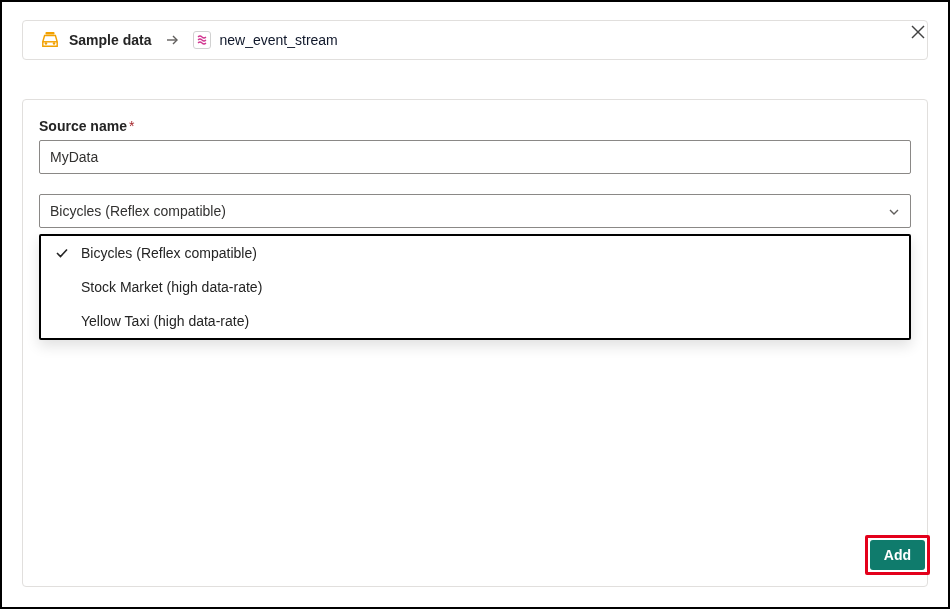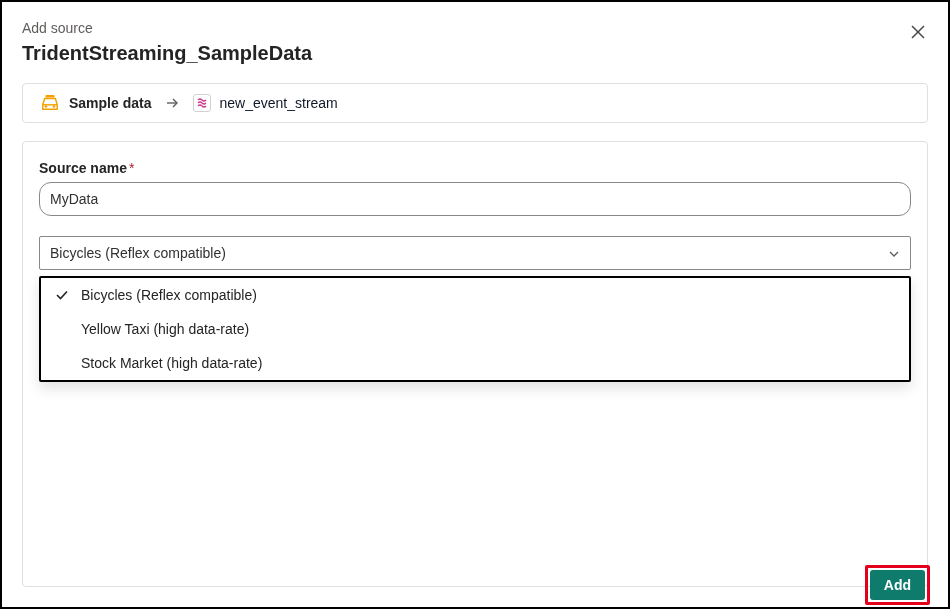--- a/index.html
+++ b/index.html
@@ -79,35 +79,36 @@
       background: #fff;
     }
     .stream-icon-box svg { width: 12px; height: 12px; }
 
     .form-body {
       border: 1px solid #e1dfdd;
       border-radius: 4px;
       padding: 18px 16px 20px 16px;
       flex: 1;
       position: relative;
+      margin-top: 21px;
     }
     .field { margin-bottom: 20px; }
     .field-label {
       font-size: 14px;
       font-weight: 600;
       color: #242424;
       margin-bottom: 6px;
       display: block;
     }
     .req { color: #a4262c; margin-left: 2px; font-weight: 400; }
     .text-input {
       width: 100%;
       height: 34px;
       border: 1px solid #8a8886;
-      border-radius: 12px;
+      border-radius: 2px;
       padding: 0 10px;
       font-size: 14px;
       font-family: inherit;
       color: #323130;
     }
     .select-wrap {
       position: relative;
       width: 100%;
       border-radius: 17px;
     }
@@ -148,21 +149,21 @@
       position: absolute;
       left: 14px;
       top: 50%;
       transform: translateY(-50%);
       width: 14px; height: 14px;
       color: #242424;
     }
 
     .footer {
       position: absolute;
-      bottom: 2px;
+      bottom: 32px;
       right: 18px;
     }
     .add-btn-frame {
       border: 3px solid #e3001b;
       padding: 2px;
       display: inline-block;
       border-radius: 2px;
     }
     .add-btn {
       background: #0f7b6c;
@@ -174,24 +175,20 @@
       border-radius: 3px;
       cursor: pointer;
     }
   </style>
 </head>
 <body>
 
 <div class="dialog">
 
   <div class="dialog-header">
-    <div>
-      <div class="subtitle">Add source</div>
-      <div class="title">TridentStreaming_SampleData</div>
-    </div>
     <button class="close-btn">
       <span>
         <svg viewBox="0 0 16 16" stroke="currentColor" stroke-width="1.4" fill="none">
           <line x1="2" y1="2" x2="14" y2="14"></line>
             <line x1="14" y1="2" x2="2" y2="14"></line>
         </svg>
       </span>
     </button>
   </div>
 
@@ -248,24 +245,24 @@
         <div class="dropdown">
           <div class="dropdown-item">
             <span class="check">
               <svg viewBox="0 0 14 14" fill="none" stroke="currentColor" stroke-width="1.6">
                   <polyline points="2,7 5.5,10.5 12,3.5"></polyline>
                 </svg>
             </span>
             <span>Bicycles (Reflex compatible)</span>
           </div>
           <div class="dropdown-item">
-            <span>Yellow Taxi (high data-rate)</span>
+            <span>Stock Market (high data-rate)</span>
           </div>
           <div class="dropdown-item">
-            <span>Stock Market (high data-rate)</span>
+            <span>Yellow Taxi (high data-rate)</span>
           </div>
         </div>
       </div>
     </div>
 
   </div>
 
   <div class="footer">
     <span class="add-btn-frame">
       <button class="add-btn">Add</button>

